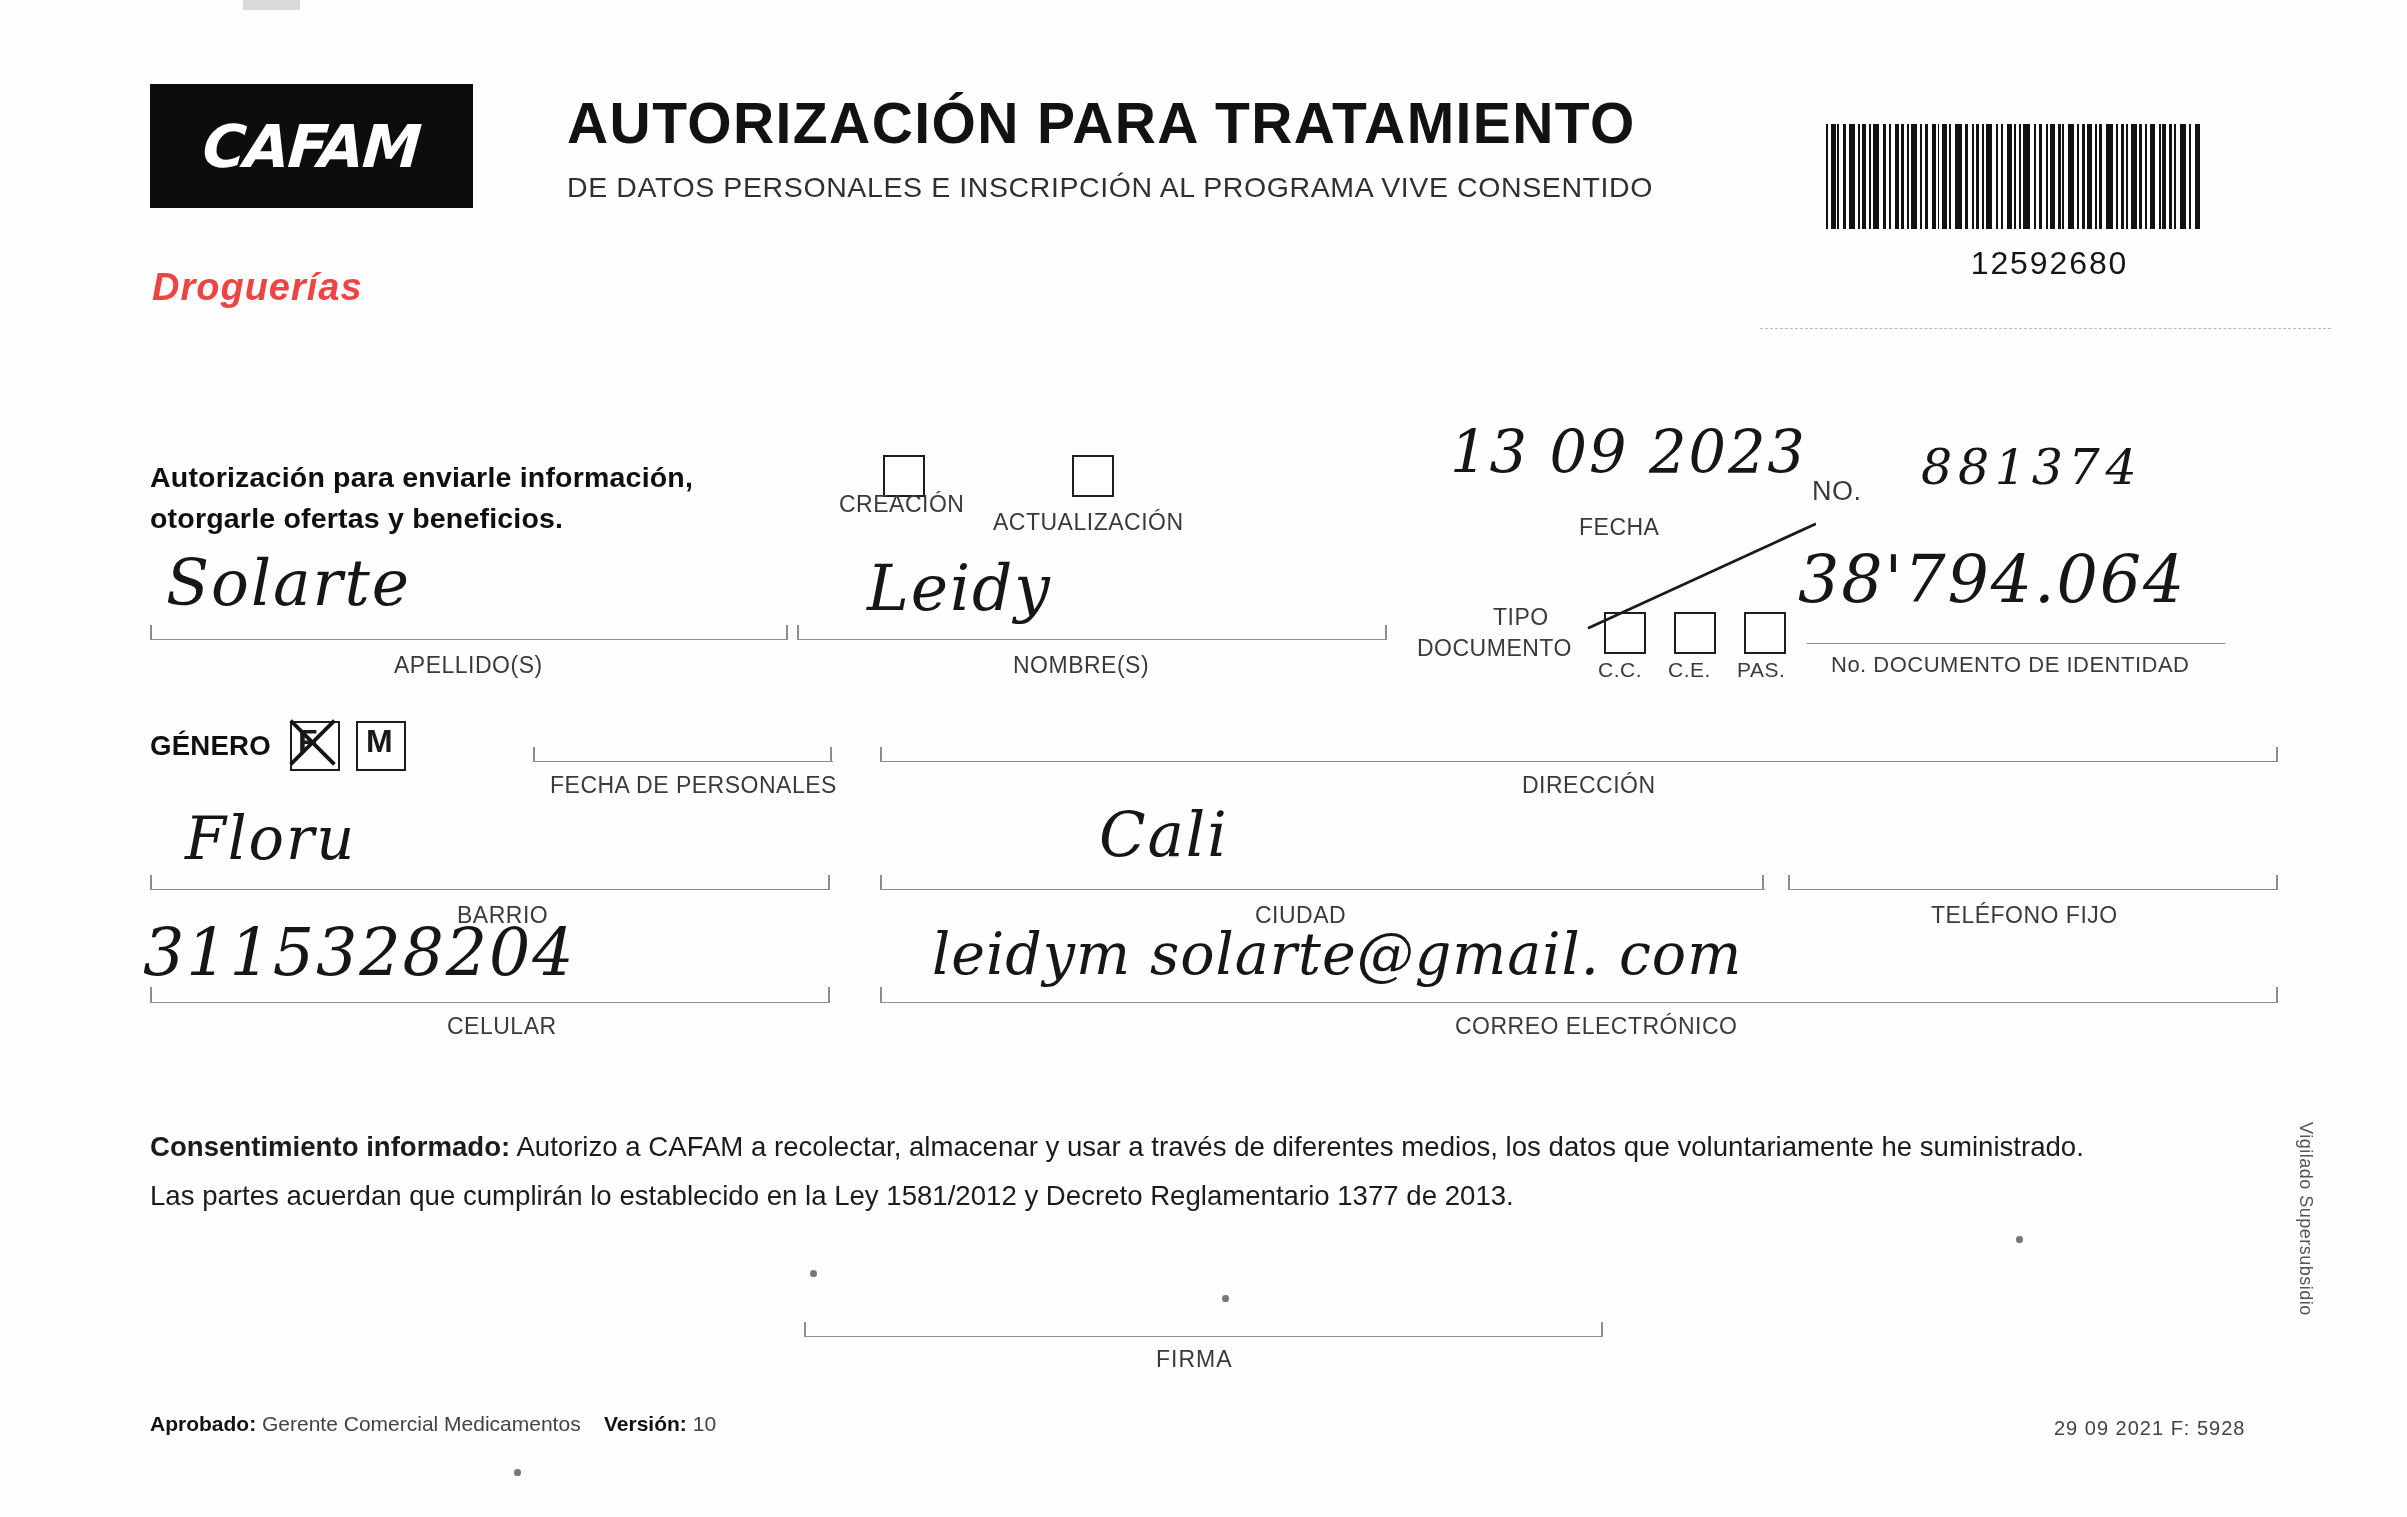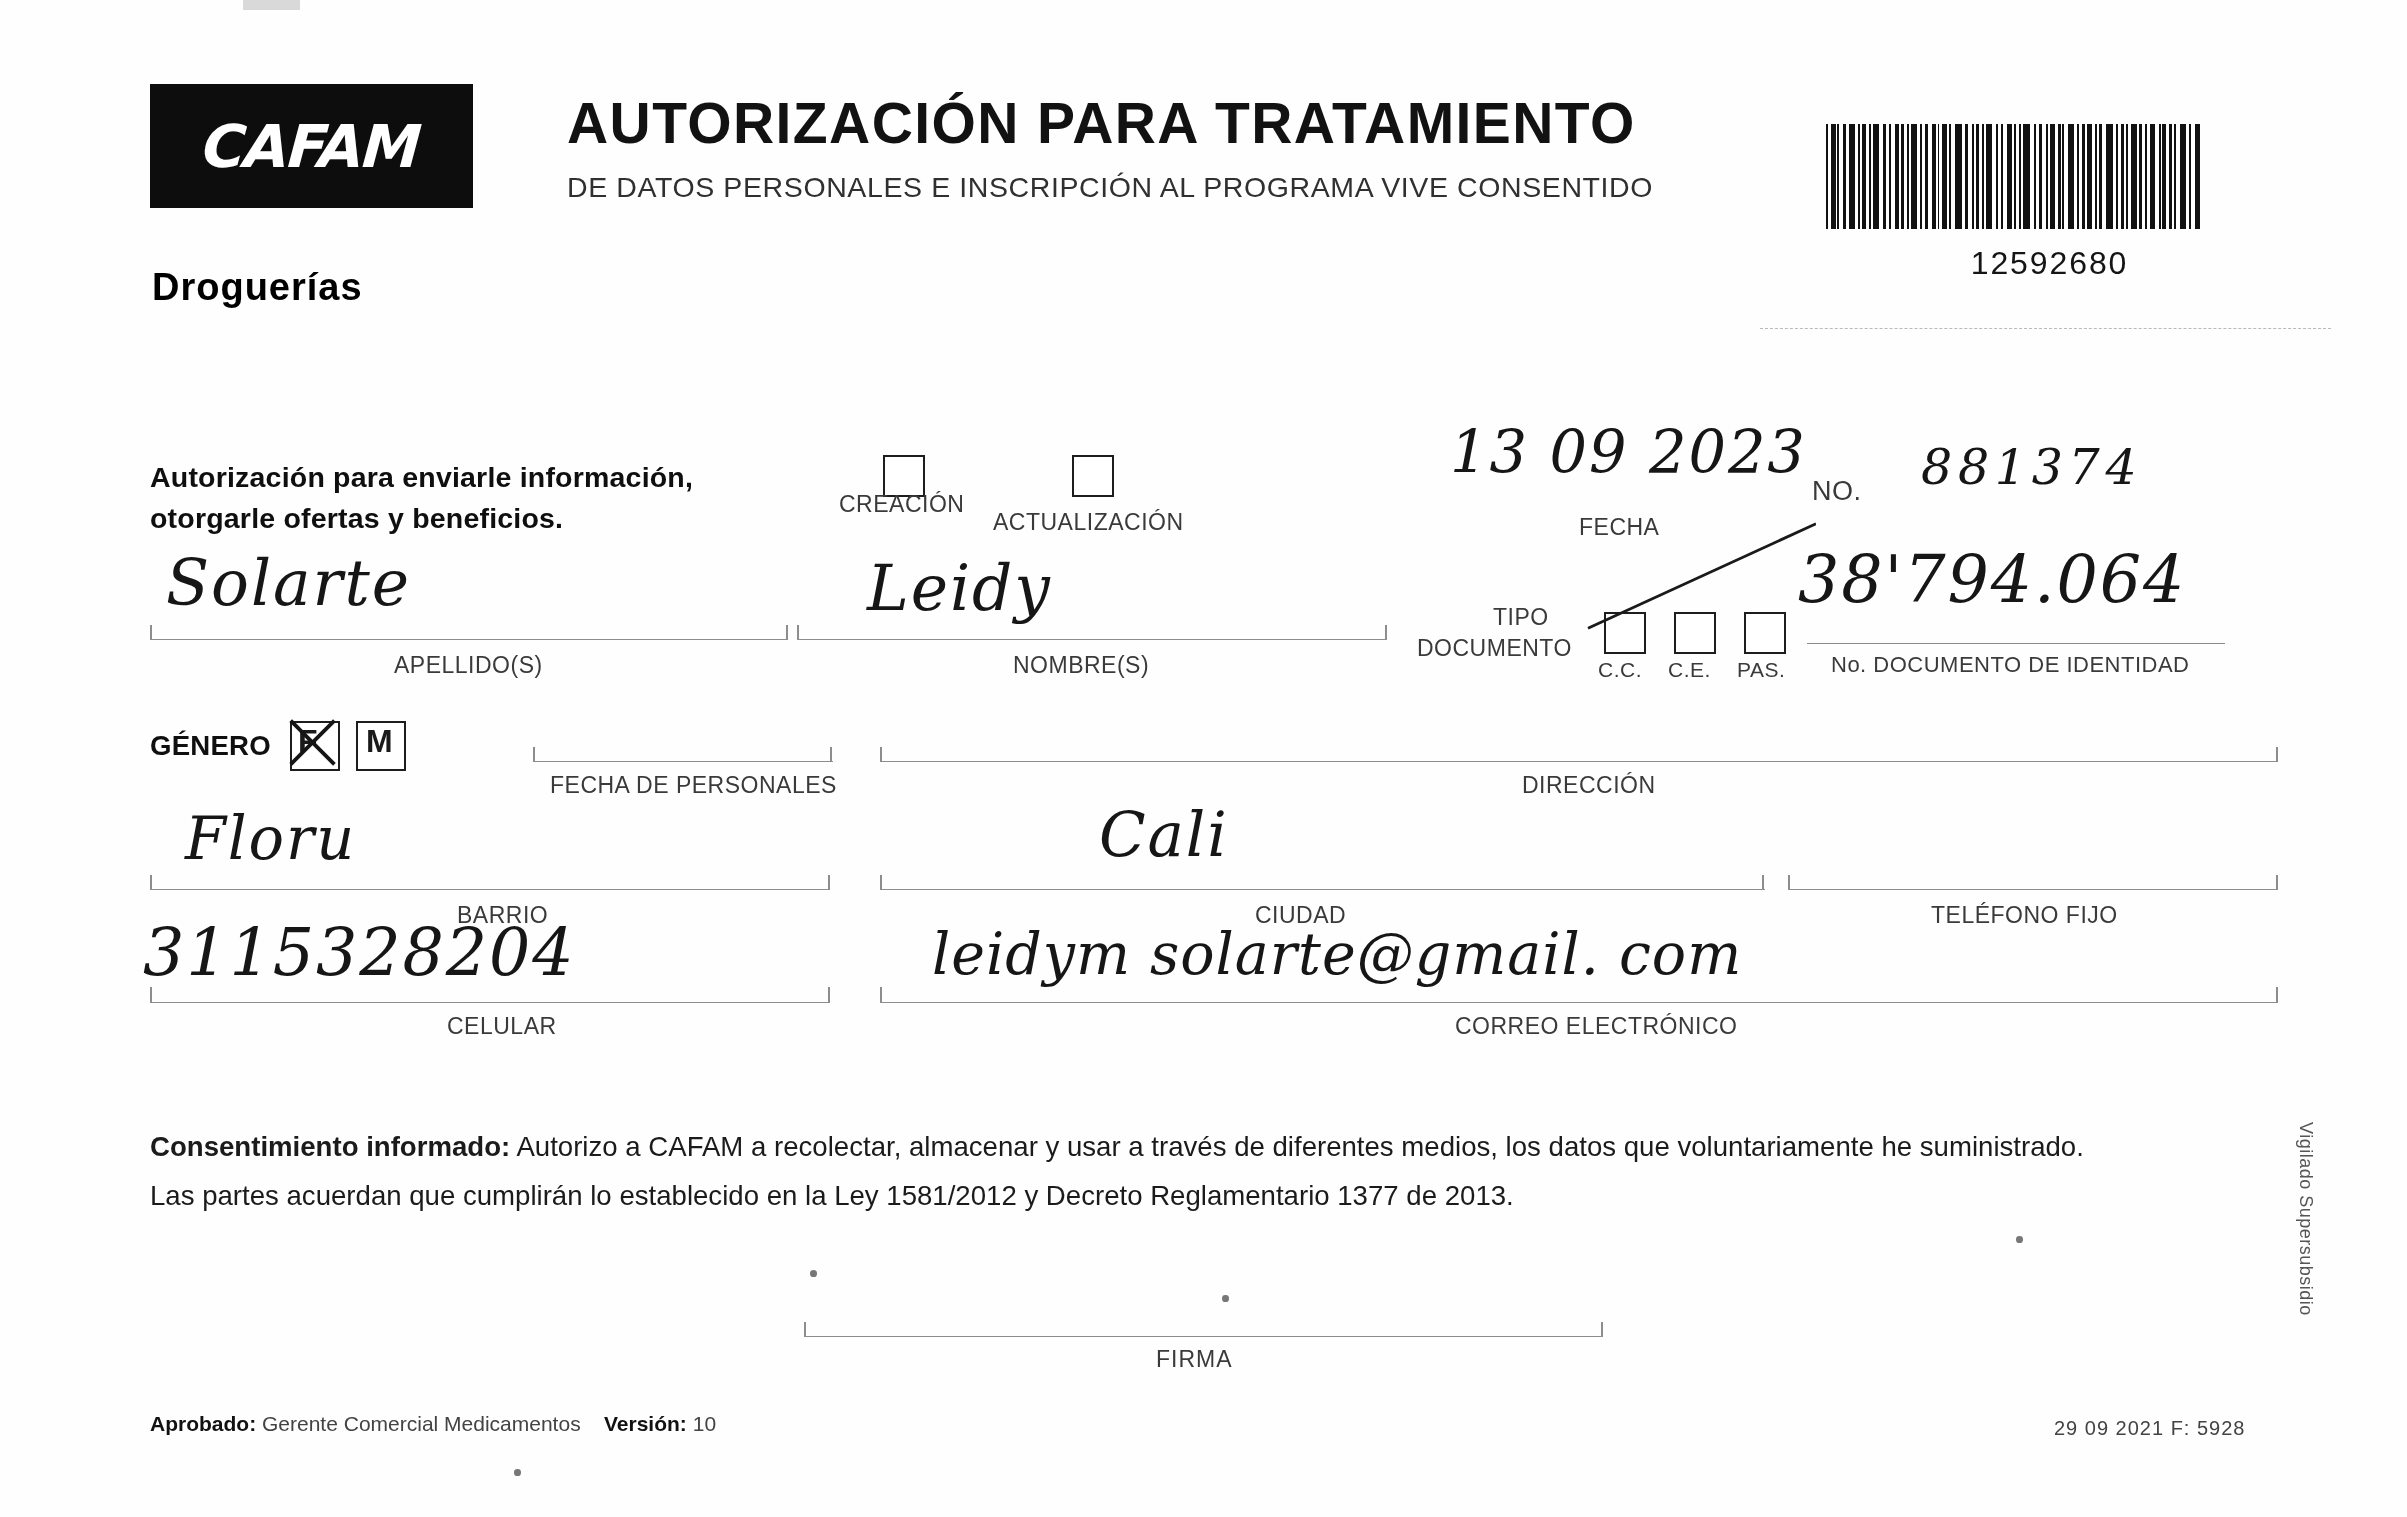--- a/index.html
+++ b/index.html
@@ -52,22 +52,23 @@
     font-size: 59px;
     letter-spacing: -1.9px;
     transform: skewX(-4deg);
   }
   .logo-sub {
     position: absolute;
     left: 152px;
     top: 266px;
     font-size: 38px;
     font-weight: bold;
-    color: #000000;
+    color: #ef4444;
     letter-spacing: 1px;
+    font-style: italic;
   }
 
   .title-main {
     position: absolute;
     left: 567px;
     top: 90px;
     font-size: 57px;
     font-weight: bold;
     letter-spacing: 1.4px;
     color: #121212;

